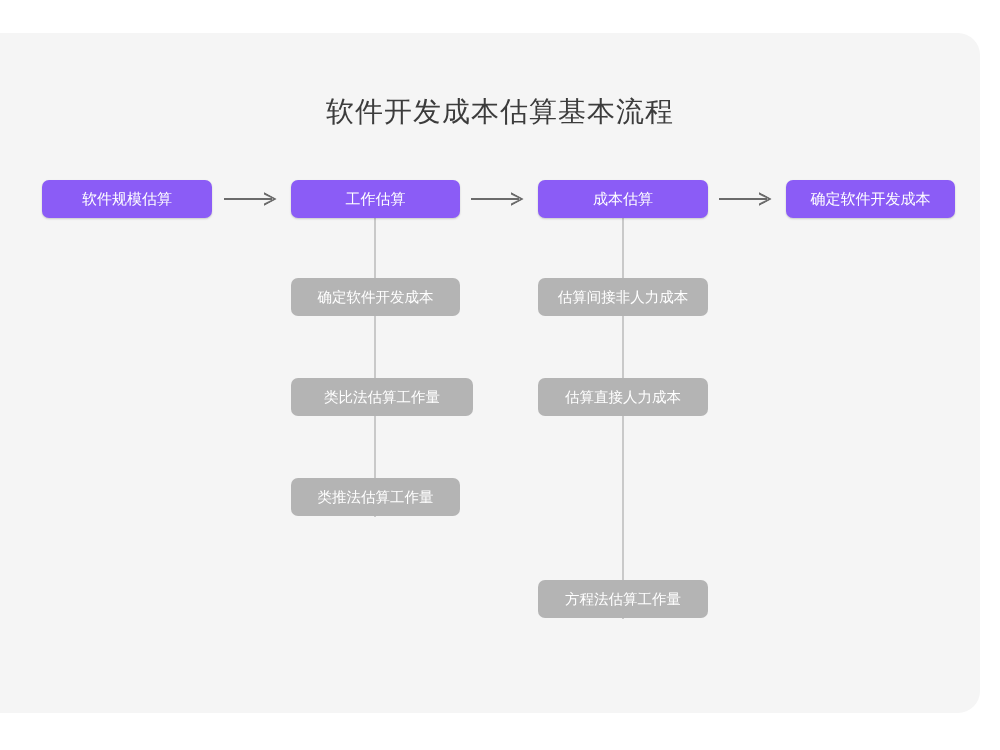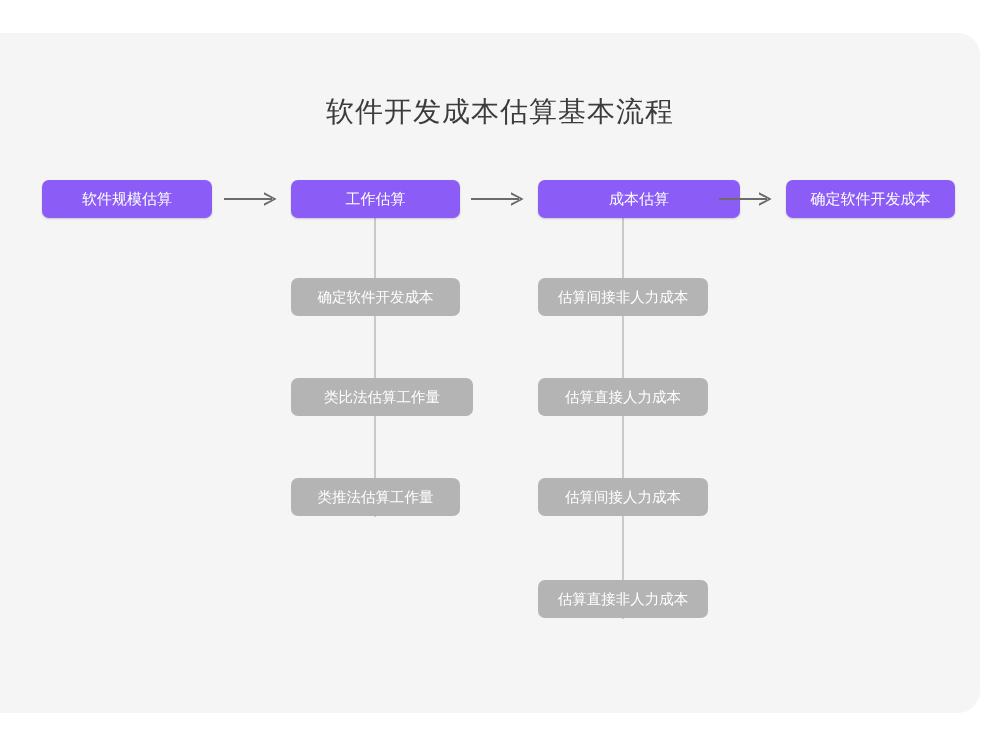--- a/index.html
+++ b/index.html
@@ -119,36 +119,35 @@
     <div class="head"></div>
   </div>
 
   <div class="node primary" style="left:291px; top:180px; width:169px;">工作估算</div>
 
   <div class="arrow" style="left:471px; top:189px;">
     <div class="shaft"></div>
     <div class="head"></div>
   </div>
 
-  <div class="node primary" style="left:538px; top:180px; width:202px;">成本估算</div>
+  <div class="node primary" style="left:538px; top:180px; width:170px;">成本估算</div>
 
   <div class="arrow" style="left:719px; top:189px;">
     <div class="shaft"></div>
     <div class="head"></div>
   </div>
 
   <div class="node primary" style="left:786px; top:180px; width:169px;">确定软件开发成本</div>
 
   <div class="node sub" style="left:291px; top:278px; width:169px;">确定软件开发成本</div>
 
   <div class="node sub" style="left:291px; top:378px; width:182px;">类比法估算工作量</div>
 
   <div class="node sub" style="left:291px; top:478px; width:169px;">类推法估算工作量</div>
 
   <div class="node sub" style="left:538px; top:278px; width:170px;">估算间接非人力成本</div>
 
   <div class="node sub" style="left:538px; top:378px; width:170px;">估算直接人力成本</div>
 
-  <div class="node sub" style="left:538px; top:478px; width:170px;">估算间接人力成本</div>
 
-  <div class="node sub" style="left:538px; top:580px; width:170px;">估算直接非人力成本</div>
+  <div class="node sub" style="left:538px; top:580px; width:170px;">方程法估算工作量</div>
 
 </div>
 
 </body></html>

